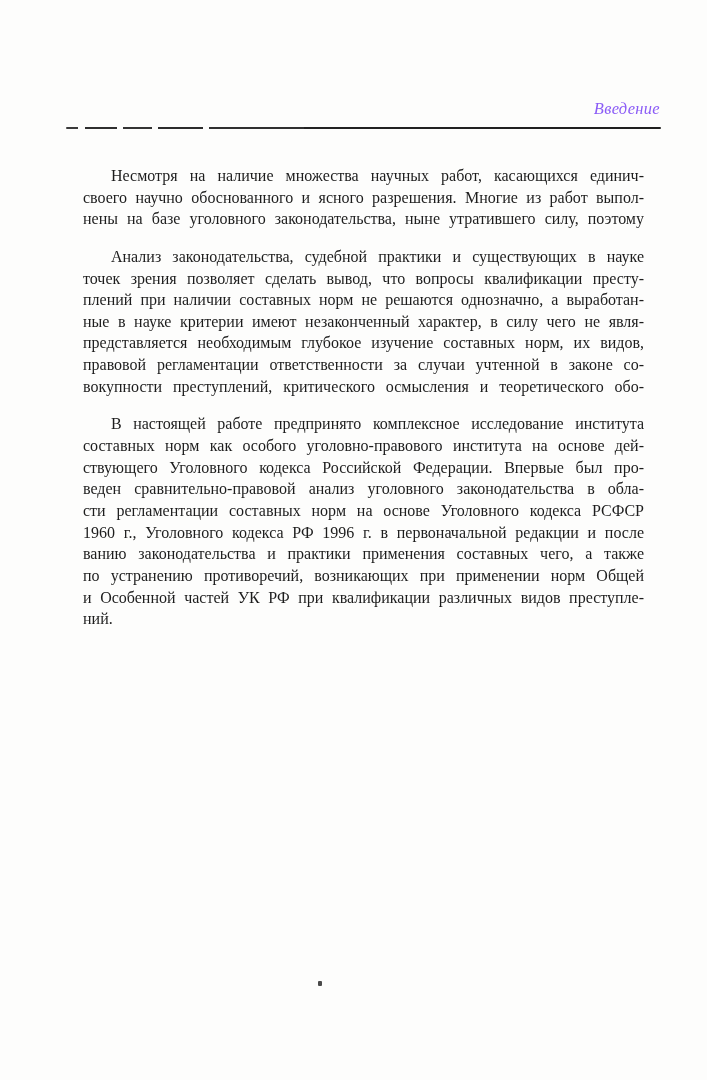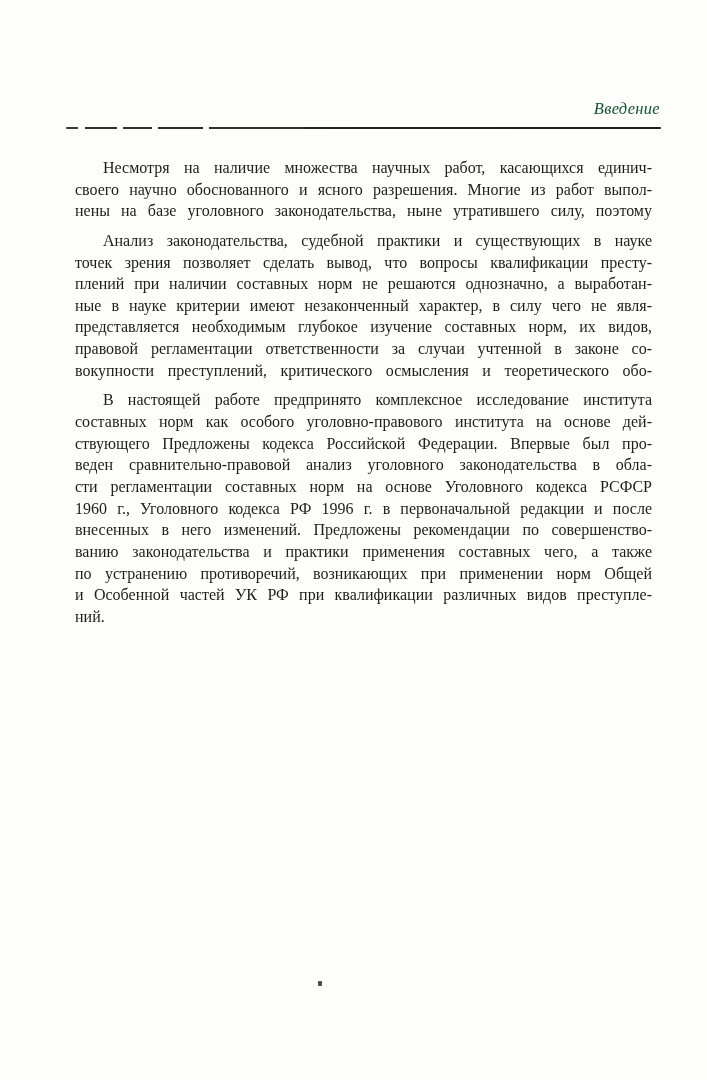--- a/index.html
+++ b/index.html
@@ -19,42 +19,42 @@
     color: var(--ink);
     overflow: hidden;
   }
   .running-head {
     position: absolute;
     top: 99px; left: 67px; width: 593px;
     text-align: right;
     font-style: italic;
     font-size: 16.5px;
     letter-spacing: 0.3px;
-    color: #14532d;
+    color: #8b5cf6;
   }
   .header-rule {
     position: absolute;
     top: 127px; left: 66px; width: 595px; height: 2px;
     background: linear-gradient(90deg,
       #3a3a3a 0%, #3a3a3a 2%, transparent 2%, transparent 3.2%,
       #2f2f2f 3.2%, #2f2f2f 8.5%, transparent 8.5%, transparent 9.6%,
       #343434 9.6%, #343434 14.5%, transparent 14.5%, transparent 15.4%,
       #2c2c2c 15.4%, #2c2c2c 23%, transparent 23%, transparent 24%,
       #303030 24%, #303030 40%,
       #222 40%, #1f1f1f 100%);
     border-radius: 1px;
   }
   .text-block {
     position: absolute;
     top: 149px; left: 67px; width: 593px;
     font-size: 16px;
     line-height: 21.65px;
     color: var(--ink);
   }
-  .paragraph { margin: 8px; }
+  .paragraph { margin: 16px; }
   .line {
     text-align: justify;
     text-align-last: justify;
     -moz-text-align-last: justify;
     height: 21.65px;
     overflow: hidden;
   }
   .line.first { text-indent: 28px; }
   .line.last {
     text-align-last: left;
@@ -85,25 +85,24 @@
         <div class="line">точек зрения позволяет сделать вывод, что вопросы квалификации престу-</div>
         <div class="line">плений при наличии составных норм не решаются однозначно, а выработан-</div>
         <div class="line">ные в науке критерии имеют незаконченный характер, в силу чего не явля-</div>
         <div class="line">представляется необходимым глубокое изучение составных норм, их видов,</div>
         <div class="line">правовой регламентации ответственности за случаи учтенной в законе со-</div>
         <div class="line">вокупности преступлений, критического осмысления и теоретического обо-</div>
       </div>
       <div class="paragraph">
         <div class="line first">В настоящей работе предпринято комплексное исследование института</div>
         <div class="line">составных норм как особого уголовно-правового института на основе дей-</div>
-        <div class="line">ствующего Предложены кодекса Российской Федерации. Впервые был про-</div>
+        <div class="line">ствующего Уголовного кодекса Российской Федерации. Впервые был про-</div>
         <div class="line">веден сравнительно-правовой анализ уголовного законодательства в обла-</div>
         <div class="line">сти регламентации составных норм на основе Уголовного кодекса РСФСР</div>
         <div class="line">1960 г., Уголовного кодекса РФ 1996 г. в первоначальной редакции и после</div>
-        <div class="line">внесенных в него изменений. Предложены рекомендации по совершенство-</div>
         <div class="line">ванию законодательства и практики применения составных чего, а также</div>
         <div class="line">по устранению противоречий, возникающих при применении норм Общей</div>
         <div class="line">и Особенной частей УК РФ при квалификации различных видов преступле-</div>
         <div class="line last">ний.</div>
       </div>
     </div>
   <div class="speck"></div>
 </div>
 
 </body></html>

